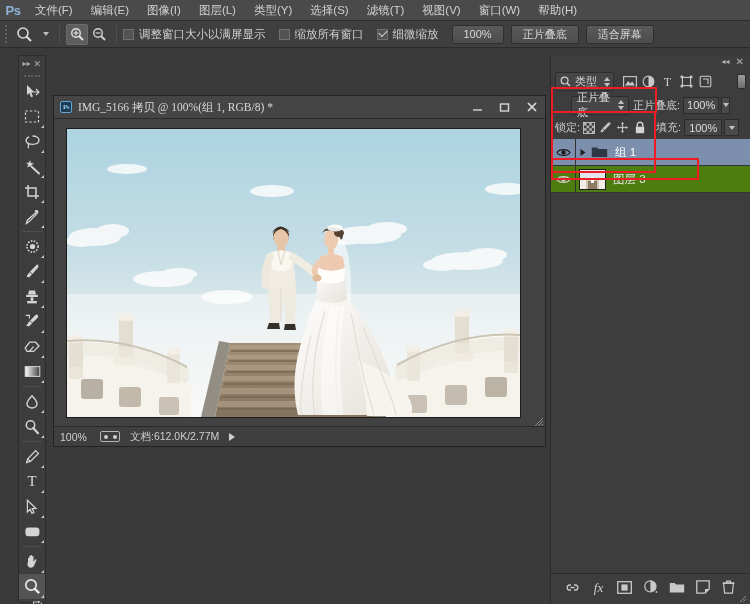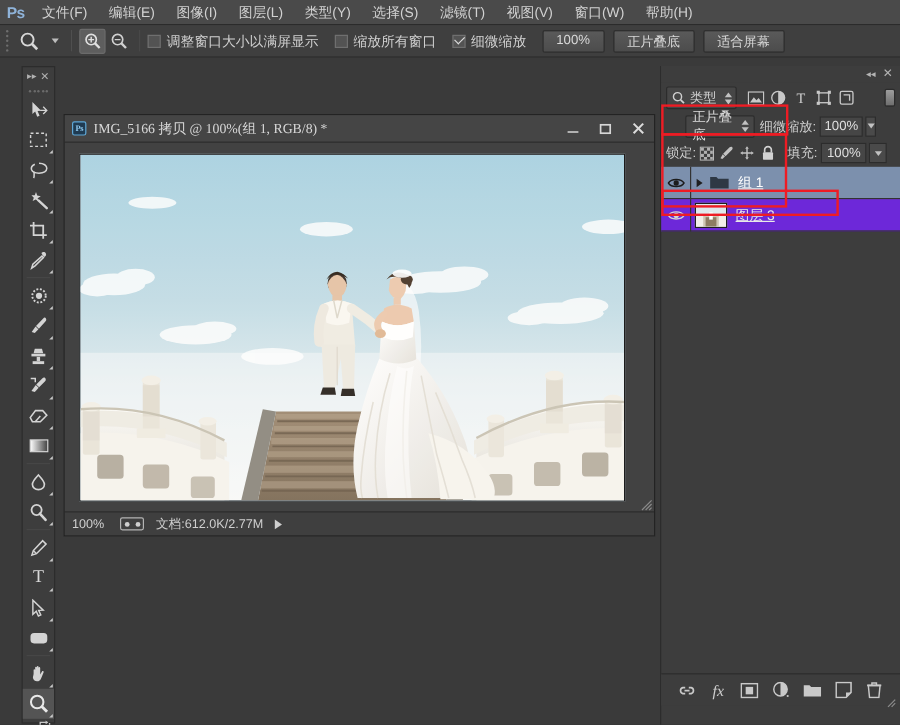--- a/index.html
+++ b/index.html
@@ -281,42 +281,42 @@
     background: #4a4a4a; border: 1px solid #2c2c2c;
     display:flex; align-items:center; justify-content:center;
   }
   .lockrow { height: 23px; display:flex; align-items:center; padding: 0 4px; gap: 0px; }
   .lockicon { width: 17px; height: 17px; display:flex;align-items:center;justify-content:center; }
 
   .layerlist { position: relative; }
   .layer {
     height: 27px; display:flex; align-items:center;
     border-bottom: 1px solid #333333;
-    background: #6d28d9;
+    background: #4d7c0f;
   }
   .layer.selected { background: #7c90ad; }
   .eye {
     width: 24px; height: 27px;
     display:flex; align-items:center;justify-content:center;
   }
   .lyr-divider { width:1px; height: 27px; background: #333; }
   .disclose {
     width: 13px; display:flex; align-items:center;justify-content:center;
   }
   .lyr-thumb {
     width: 27px; height: 21px; margin-left: 3px;
     border: 1px solid #1f1f1f;
     overflow: hidden; background: #ddd;
   }
-  .lyr-name { font-size: 11.5px; color: #e8e8e8; margin-left: 7px; white-space: nowrap; text-decoration: underline; }
+  .lyr-name { font-size: 11.5px; color: #e8e8e8; margin-left: 7px; white-space: nowrap; }
   .layer.selected .lyr-name { color: #ffffff; }
   .folder-ico { width: 17px; height: 14px; margin-left: 2px; }
 
   .panel-bottom {
-    position: absolute; left: 0; bottom: 16px;
+    position: absolute; left: 0; bottom: 4px;
     width: 199px; height: 27px;
     background: #3d3d3d;
     border-top: 1px solid #2c2c2c;
     display:flex; align-items:center; justify-content:center; gap: 10px;
   }
   .pb-ico { width: 16px; height: 16px; display:flex;align-items:center;justify-content:center; }
   .pb-grip {
     position:absolute; right: 3px; bottom: 2px;
     width: 9px; height: 9px;
   }
@@ -892,21 +892,21 @@
       </div>
 
       <div class="bmrow">
         <div class="bm-select">
           <span>正片叠底</span>
           <span class="stepper" style="margin-left:auto;margin-right:4px;">
               <i class="up"></i>
               <i class="dn"></i>
             </span>
         </div>
-        <span class="lbl" style="margin-left:4px;">细微缩放:</span>
+        <span class="lbl" style="margin-left:4px;">正片叠底:</span>
         <span class="numfield" style="margin-left:3px;">100%</span>
         <span class="numarrow">
           <span style="width:0;height:0;border-left:3px solid transparent;border-right:3px solid transparent;border-top:4px solid #c2c2c2;display:block;"></span>
         </span>
       </div>
 
       <div class="lockrow">
         <span class="lbl">锁定:</span>
         <span class="lockicon">
           <svg width="12" height="12" viewBox="0 0 12 12">

